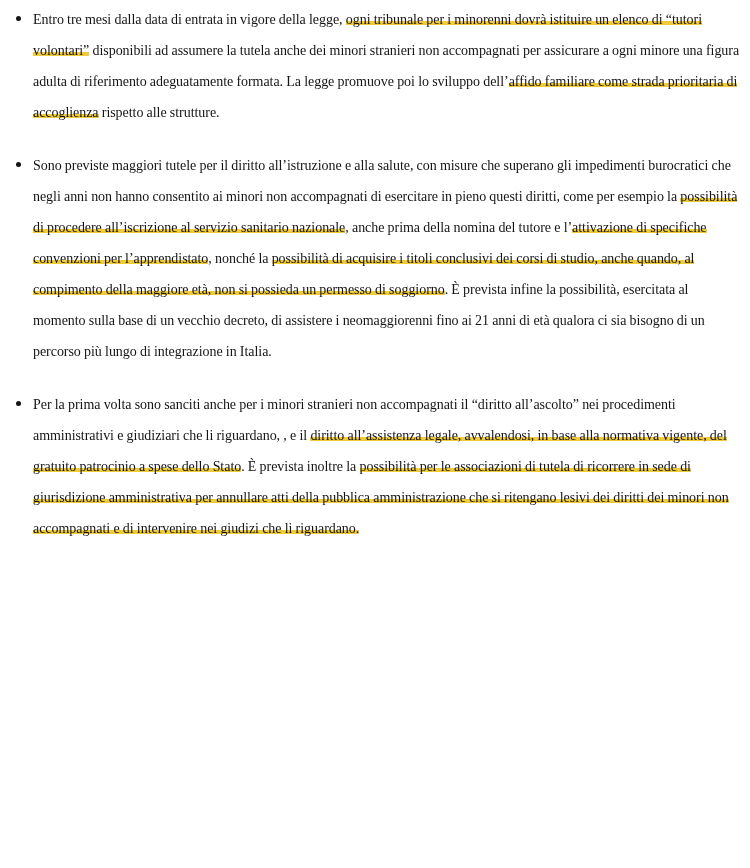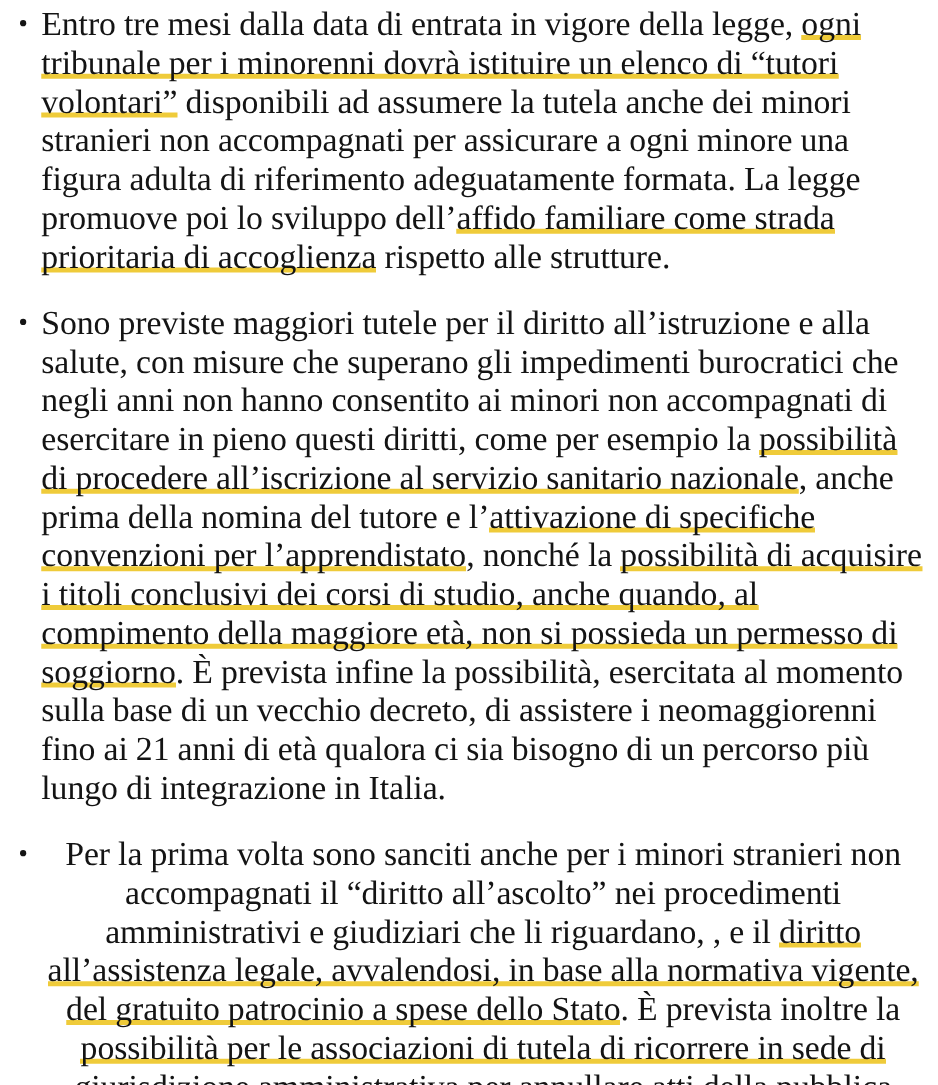--- a/index.html
+++ b/index.html
@@ -28,27 +28,27 @@
   .bullet-list {
     list-style: none;
     margin: 0;
     padding: 0;
   }
 
   .para {
     position: relative;
     padding-left: 33px;
     margin: 0 0 22px 0;
-    font-size: 27px;
+    font-size: 14px;
     line-height: 31px;
     text-align: left;
     letter-spacing: -0.05px;
     word-spacing: -0.2px;
   }
-  .para:last-child { margin-bottom: 0; text-align: center; }
+  .para:last-child { margin-bottom: 0; }
 
   .bullet-dot {
     position: absolute;
     left: 16px;
     top: 12px;
     width: 5px;
     height: 5px;
     border-radius: 50%;
     background: #141414;
   }

